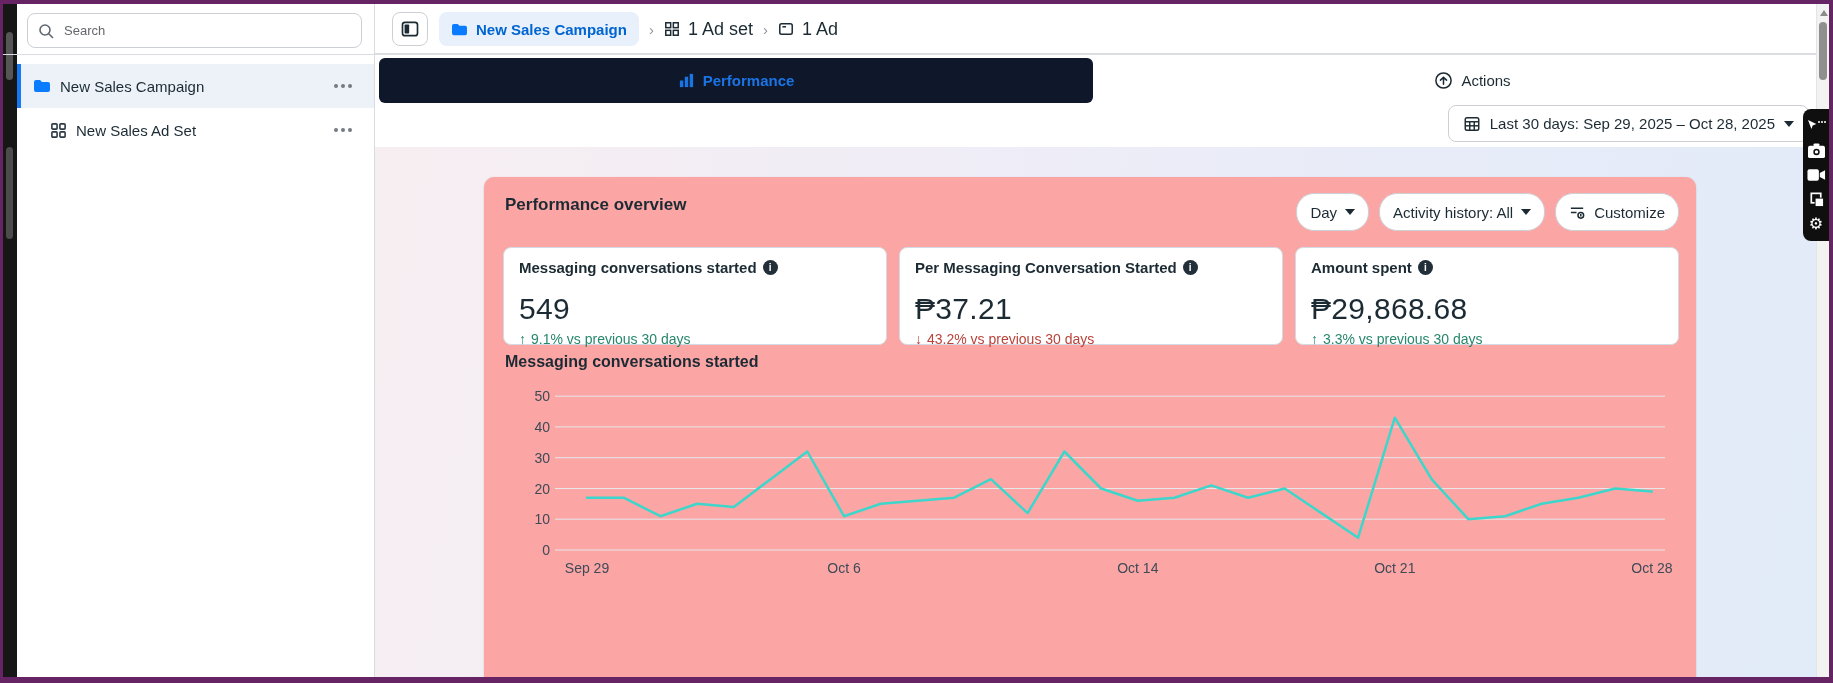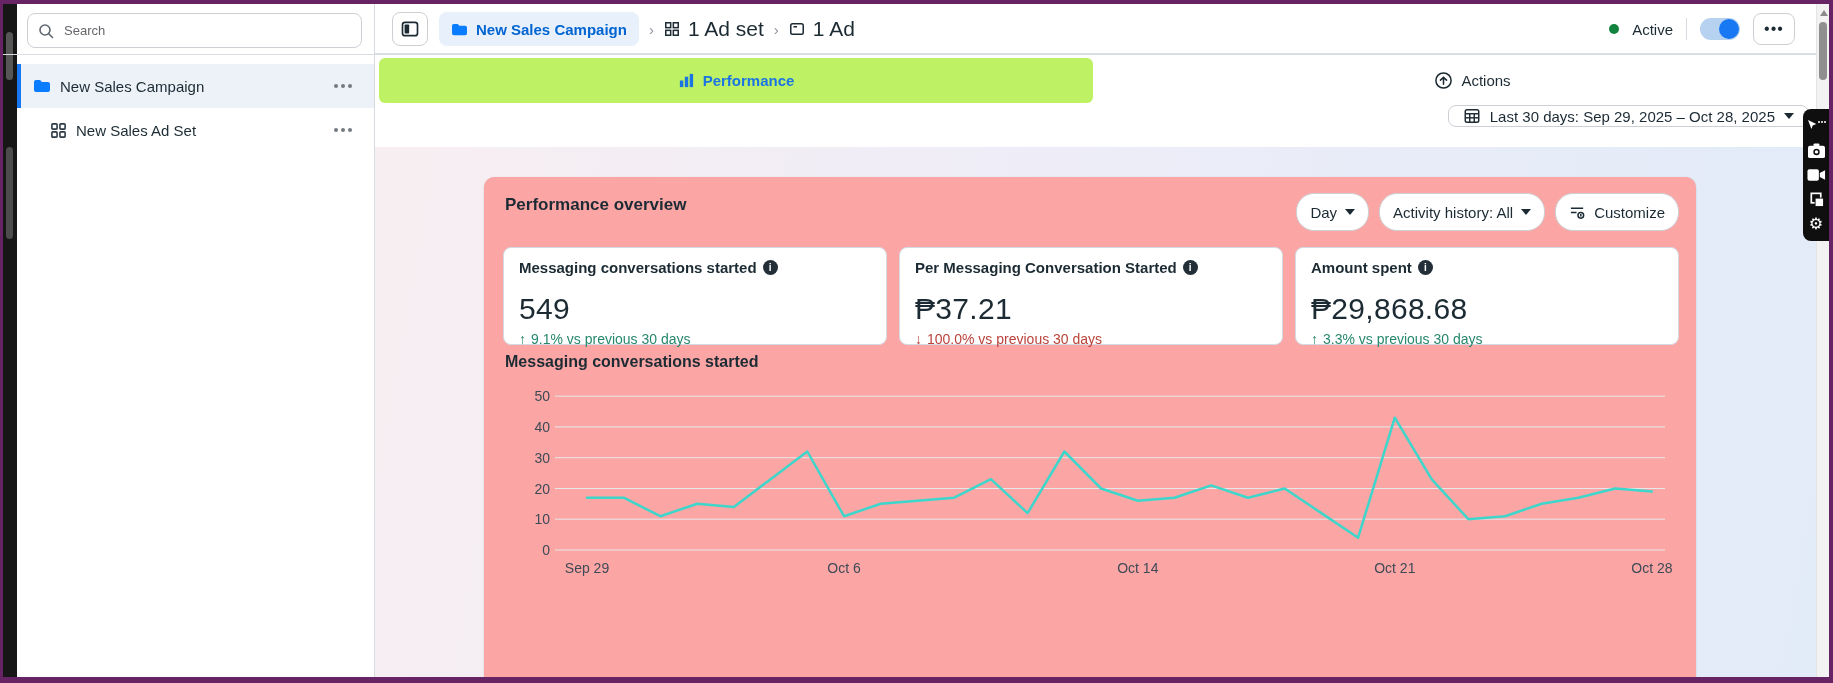--- a/index.html
+++ b/index.html
@@ -22,37 +22,37 @@
   .tree-row.selected{background:#edf2f9;}
   .sel-bar{position:absolute;left:0;top:0;bottom:0;width:4px;background:#1877f2;}
   .row-menu{position:absolute;right:22px;top:50%;transform:translateY(-50%);display:flex;gap:3px;cursor:pointer;}
   .row-menu i{width:4px;height:4px;border-radius:50%;background:#737a81;display:block;}
 
   
   .topbar{position:absolute;left:372px;right:0;top:0;height:50px;background:#fff;border-bottom:1px solid #dadde1;}
   .icon-btn{position:absolute;border:1px solid #ccd0d5;border-radius:8px;background:#fff;display:flex;align-items:center;justify-content:center;cursor:pointer;}
   .crumbs{position:absolute;left:64px;top:0;height:50px;display:flex;align-items:center;gap:10px;}
   .crumb-pill{display:flex;align-items:center;gap:8px;background:#e7f0fb;border-radius:8px;height:34px;padding:0 12px;font-size:15px;font-weight:600;color:#0064d1;cursor:pointer;}
-  .crumb{display:flex;align-items:center;gap:8px;font-size:21px;color:#1c2b33;cursor:pointer;}
+  .crumb{display:flex;align-items:center;gap:8px;font-size:18px;color:#1c2b33;cursor:pointer;}
   .crumb-sep{color:#8d949e;font-size:15px;}
   .top-right{position:absolute;right:34px;top:0;height:50px;display:flex;align-items:center;gap:13px;}
   .status-dot{width:10px;height:10px;border-radius:50%;background:#12833f;}
   .status-label{font-size:15px;color:#1c2b33;}
   .vdiv{width:1px;height:22px;background:#d6d9dd;}
   .toggle{width:40px;height:22px;border-radius:11px;background:#b7d2f1;position:relative;cursor:pointer;}
   .toggle .knob{position:absolute;right:1px;top:1px;width:20px;height:20px;border-radius:50%;background:#1877f2;}
   .more-btn{width:42px;height:32px;border:1px solid #ccd0d5;border-radius:8px;display:flex;align-items:center;justify-content:center;font-size:16px;color:#1c2b33;letter-spacing:1px;cursor:pointer;background:#fff;}
 
   
   .tabs-row{position:absolute;left:372px;right:13px;top:50px;height:53px;background:#fff;}
-  .tab-perf{position:absolute;left:4px;top:4px;width:714px;height:45px;background:#bef264;border-radius:6px;display:flex;align-items:center;justify-content:center;gap:8px;font-size:15px;font-weight:600;color:#1b74e4;cursor:pointer;}
+  .tab-perf{position:absolute;left:4px;top:4px;width:714px;height:45px;background:#0f172a;border-radius:6px;display:flex;align-items:center;justify-content:center;gap:8px;font-size:15px;font-weight:600;color:#1b74e4;cursor:pointer;}
   .tab-actions{position:absolute;left:718px;right:0;top:4px;height:45px;display:flex;align-items:center;justify-content:center;gap:8px;font-size:15px;color:#1c2b33;cursor:pointer;padding-left:36px;}
 
   
-  .date-btn{position:absolute;right:20px;top:101px;height:22px;border:1px solid #ccd0d5;border-radius:8px;background:#fff;display:flex;align-items:center;gap:9px;padding:0 14px;font-size:15px;color:#1c2b33;cursor:pointer;z-index:4;}
+  .date-btn{position:absolute;right:20px;top:101px;height:37px;border:1px solid #ccd0d5;border-radius:8px;background:#fff;display:flex;align-items:center;gap:9px;padding:0 14px;font-size:15px;color:#1c2b33;cursor:pointer;z-index:4;}
   .caret{width:0;height:0;border-left:5px solid transparent;border-right:5px solid transparent;border-top:6px solid #1c2b33;}
 
   
   .band{position:absolute;left:372px;right:13px;top:143px;bottom:0;background:linear-gradient(100deg,#f7eef1 0%,#efedf7 40%,#e7ecf8 70%,#e2ebf8 100%);}
   .card{position:absolute;left:481px;top:173px;width:1212px;height:564px;background:#fca5a5;border-radius:10px;box-shadow:0 1px 2px rgba(0,0,0,.12),0 0 2px rgba(0,0,0,.06);}
   .card-title{position:absolute;left:21px;top:18px;font-size:17px;font-weight:700;color:#1c2b33;}
   .controls{position:absolute;right:17px;top:16px;display:flex;gap:10px;}
   .ctrl-btn{height:38px;border:1px solid #ccd0d5;border-radius:18px;background:#fff;display:flex;align-items:center;gap:8px;padding:0 13px;font-size:15px;color:#1c2b33;cursor:pointer;}
   .metrics{position:absolute;left:19px;right:17px;top:70px;height:98px;display:flex;gap:12px;}
   .metric{flex:1;border:1px solid #d2dbe3;border-radius:8px;padding:11px 15px;background:#fff;}
@@ -168,29 +168,20 @@
       <div class="crumb">
         <span style="display:flex;">
           <svg width="16" height="16" viewBox="0 0 18 18" fill="none" stroke="#1c2b33" stroke-width="1.7">
                 <rect x="2" y="3" width="14" height="12" rx="2"></rect>
                 <line x1="5" y1="6.5" x2="9" y2="6.5"></line>
               </svg>
         </span>
         <span>1 Ad</span>
       </div>
     </div>
-    <div class="top-right">
-      <span class="status-dot"></span>
-      <span class="status-label">Active</span>
-      <span class="vdiv"></span>
-      <div class="toggle">
-            <div class="knob"></div>
-          </div>
-      <div class="more-btn">•••</div>
-    </div>
   </div>
 
   <div class="tabs-row">
     <div class="tab-perf">
       <span style="display:flex;">
         <svg width="17" height="17" viewBox="0 0 18 18">
               <rect x="2" y="9" width="3.6" height="7" fill="#1b74e4"></rect>
               <rect x="7.2" y="5" width="3.6" height="11" fill="#1b74e4"></rect>
               <rect x="12.4" y="2" width="3.6" height="14" fill="#1b74e4"></rect>
             </svg>
@@ -262,21 +253,21 @@
         </div>
       </div>
       <div class="metric">
         <div class="metric-title">
           <span>Per Messaging Conversation Started</span>
           <i class="info-i">i</i>
         </div>
         <div class="metric-value">₱37.21</div>
         <div class="metric-delta delta-down">
           <span>↓</span>
-          <span>100.0% vs previous 30 days</span>
+          <span>43.2% vs previous 30 days</span>
         </div>
       </div>
       <div class="metric">
         <div class="metric-title">
           <span>Amount spent</span>
           <i class="info-i">i</i>
         </div>
         <div class="metric-value">₱29,868.68</div>
         <div class="metric-delta delta-up">
           <span>↑</span>

